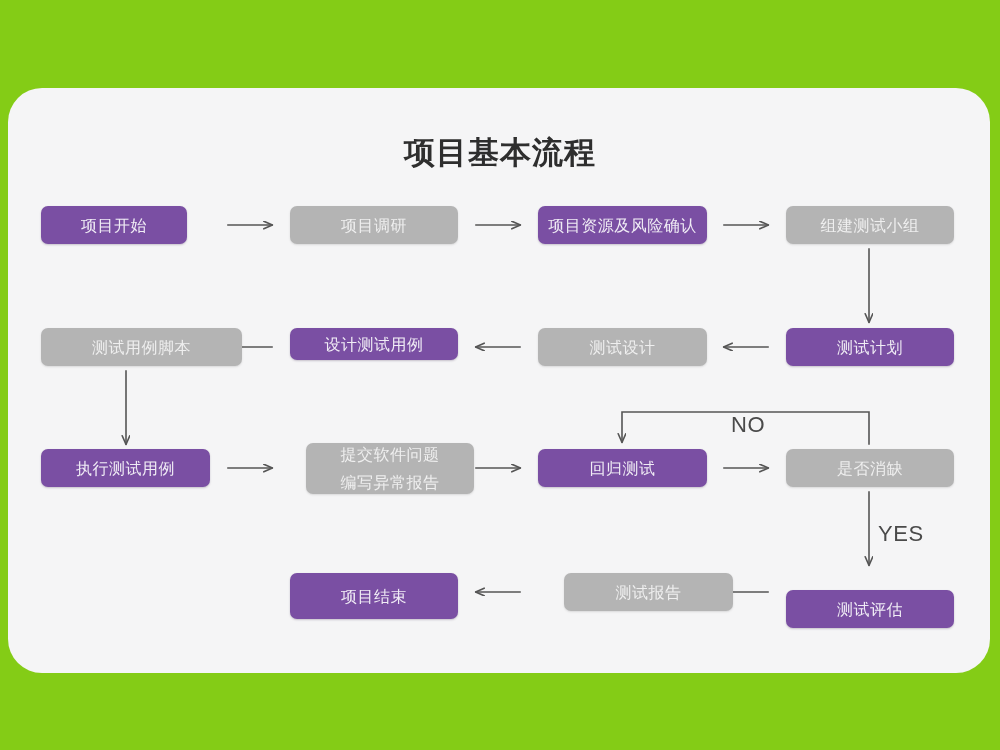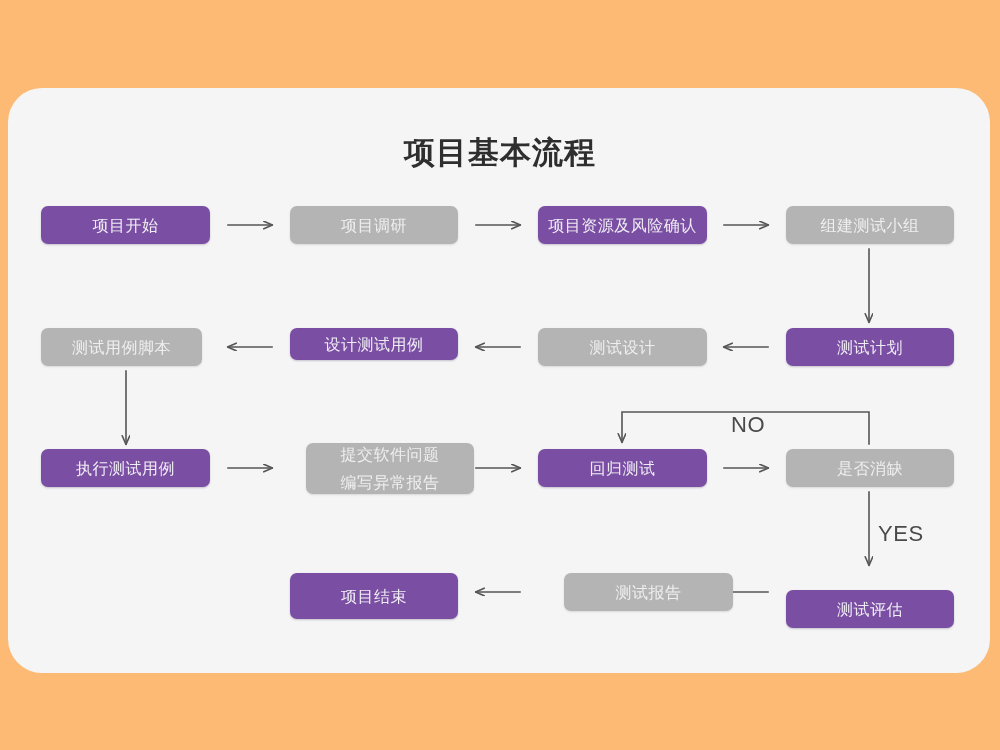--- a/index.html
+++ b/index.html
@@ -10,21 +10,21 @@
   body {
     width: 1000px;
     height: 750px;
     font-family: "Liberation Sans", "DejaVu Sans", sans-serif;
     overflow: hidden;
   }
   #canvas {
     position: relative;
     width: 1000px;
     height: 750px;
-    background: #fdba74;
+    background: #84cc16;
   }
   #panel {
     position: absolute;
     left: 8px;
     top: 88px;
     width: 982px;
     height: 585px;
     background: #f5f5f6;
     border-radius: 34px;
   }
@@ -123,26 +123,26 @@
 
         <line x1="768" y1="592" x2="724" y2="592" marker-end="url(#ah)"></line>
         <line x1="520" y1="592" x2="476" y2="592" marker-end="url(#ah)"></line>
       </g>
     </svg>
   </div>
 
   <div class="edge-label" style="left:731px;top:412px;">NO</div>
   <div class="edge-label" style="left:878px;top:521px;">YES</div>
 
-  <div class="node purple" style="left:41px;top:206px;width:169px;height:38px;">项目开始</div>
+  <div class="node purple" style="left:41px;top:206px;width:146px;height:38px;">项目开始</div>
   <div class="node gray" style="left:290px;top:206px;width:168px;height:38px;">项目调研</div>
   <div class="node purple" style="left:538px;top:206px;width:169px;height:38px;text-align:center;">项目资源及风险确认</div>
   <div class="node gray" style="left:786px;top:206px;width:168px;height:38px;">组建测试小组</div>
 
-  <div class="node gray" style="left:41px;top:328px;width:161px;height:38px;">测试用例脚本</div>
+  <div class="node gray" style="left:41px;top:328px;width:201px;height:38px;">测试用例脚本</div>
   <div class="node purple" style="left:290px;top:328px;width:168px;height:32px;">设计测试用例</div>
   <div class="node gray" style="left:538px;top:328px;width:169px;height:38px;">测试设计</div>
   <div class="node purple" style="left:41px;top:449px;width:169px;height:38px;">执行测试用例</div>
 
   <div class="node purple" style="left:786px;top:328px;width:168px;height:38px;">测试计划</div>
   <div class="node gray two-line" style="left:290px;top:443px;width:168px;height:51px;">提交软件问题
 编写异常报告</div>
   <div class="node purple" style="left:538px;top:449px;width:169px;height:38px;">回归测试</div>
   <div class="node gray" style="left:786px;top:449px;width:168px;height:38px;">是否消缺</div>
 

